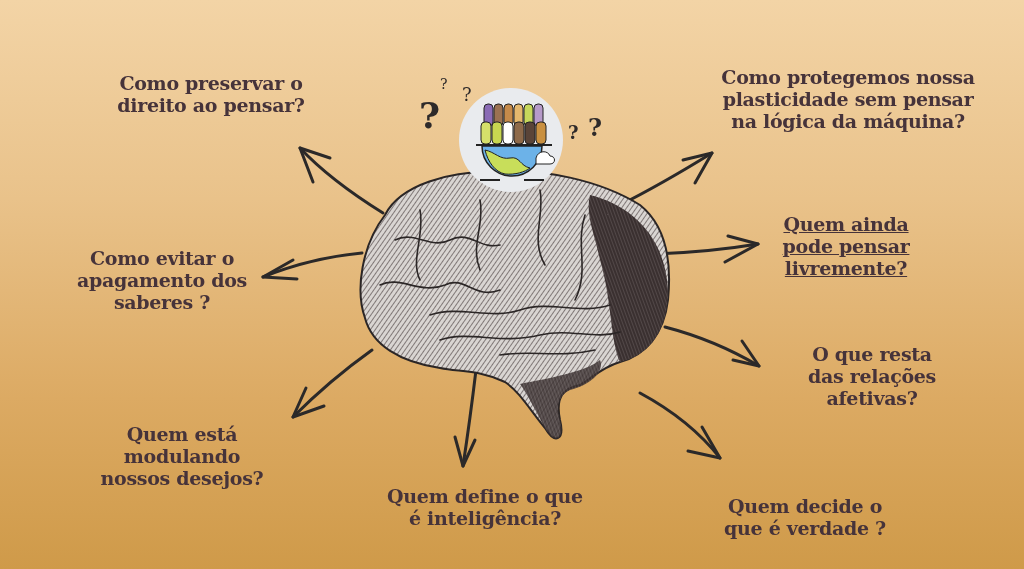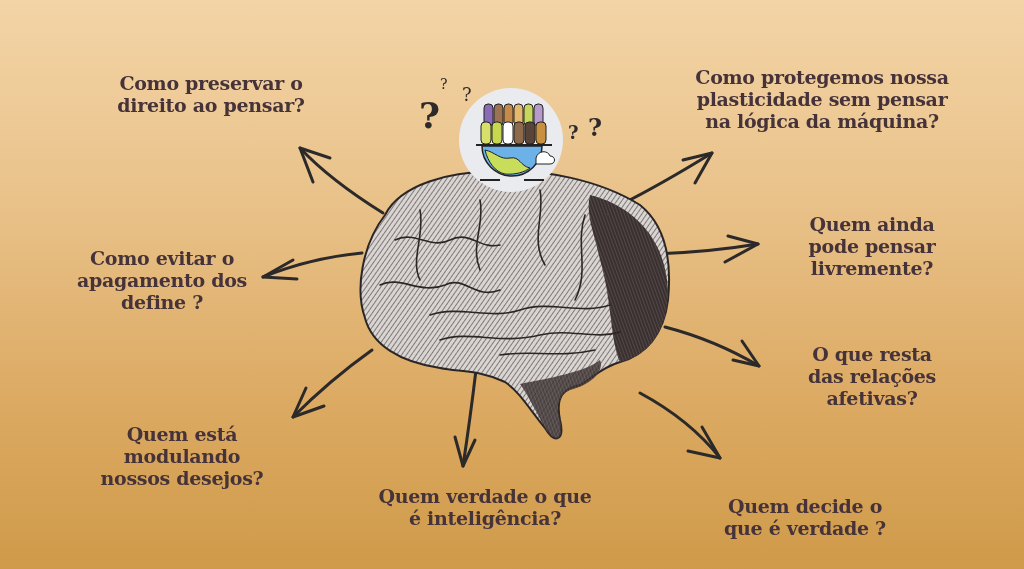--- a/index.html
+++ b/index.html
@@ -109,31 +109,31 @@
 </svg>
 
 <div class="qmark" style="left:419px;top:94px;font-size:36px;">?</div>
 <div class="qmark" style="left:440px;top:76px;font-size:14px;font-weight:normal;">?</div>
 <div class="qmark" style="left:462px;top:84px;font-size:18px;font-weight:normal;">?</div>
 <div class="qmark" style="left:568px;top:122px;font-size:18px;">?</div>
 <div class="qmark" style="left:588px;top:113px;font-size:24px;">?</div>
 
 <div class="q" style="left:96px;top:72px;width:230px;">Como preservar o
 direito ao pensar?</div>
-<div class="q" style="left:662px;top:66px;width:320px;">Como protegemos nossa
+<div class="q" style="left:688px;top:66px;width:320px;">Como protegemos nossa
 plasticidade sem pensar
 na lógica da máquina?</div>
 <div class="q" style="left:52px;top:247px;width:220px;">Como evitar o
 apagamento dos
-define ?</div>
-<div class="q" style="left:772px;top:213px;width:200px;">Quem ainda
+saberes ?</div>
+<div class="q" style="left:746px;top:213px;width:200px;text-decoration:underline;">Quem ainda
 pode pensar
 livremente?</div>
 <div class="q" style="left:772px;top:343px;width:200px;">O que resta
 das relações
 afetivas?</div>
 <div class="q" style="left:72px;top:423px;width:220px;">Quem está
 modulando
 nossos desejos?</div>
-<div class="q" style="left:355px;top:485px;width:260px;">Quem verdade o que
+<div class="q" style="left:355px;top:485px;width:260px;">Quem define o que
 é inteligência?</div>
 <div class="q" style="left:690px;top:495px;width:230px;">Quem decide o
 que é verdade ?</div>
 
 </body></html>

